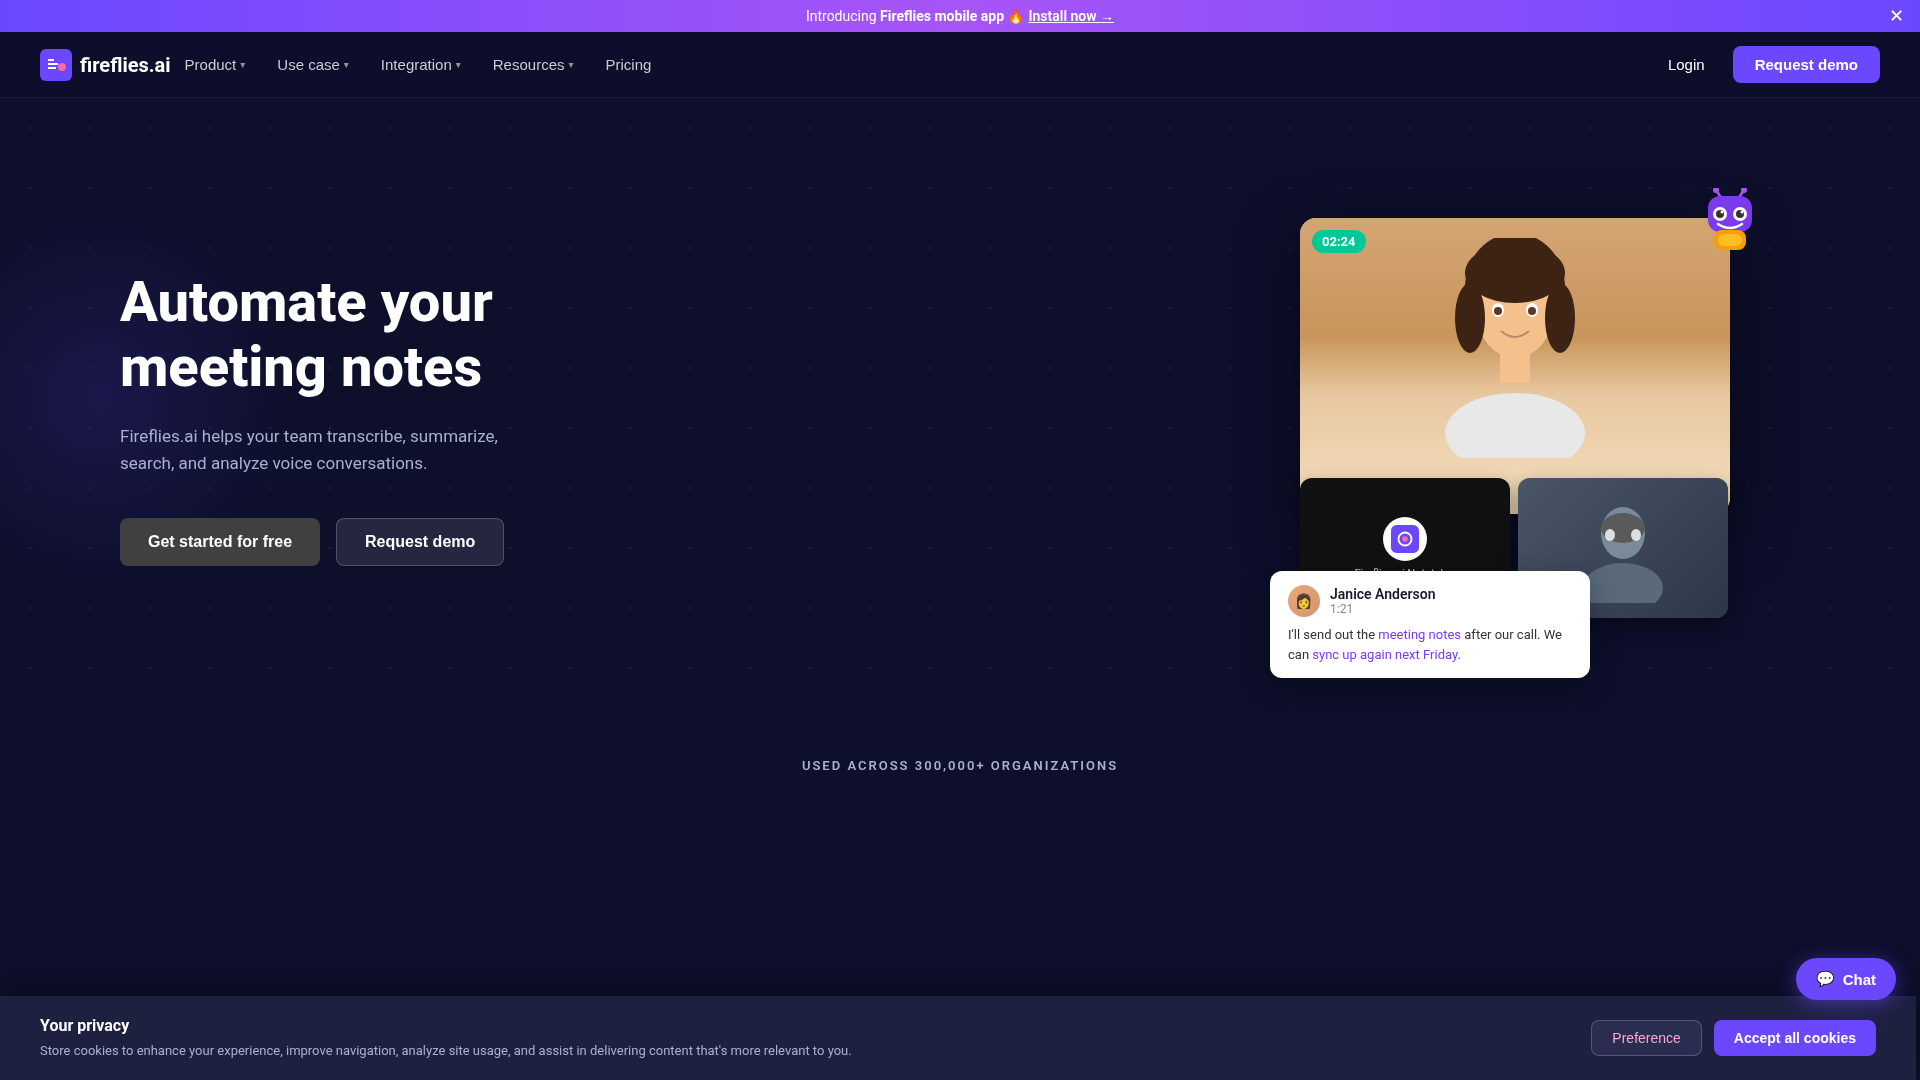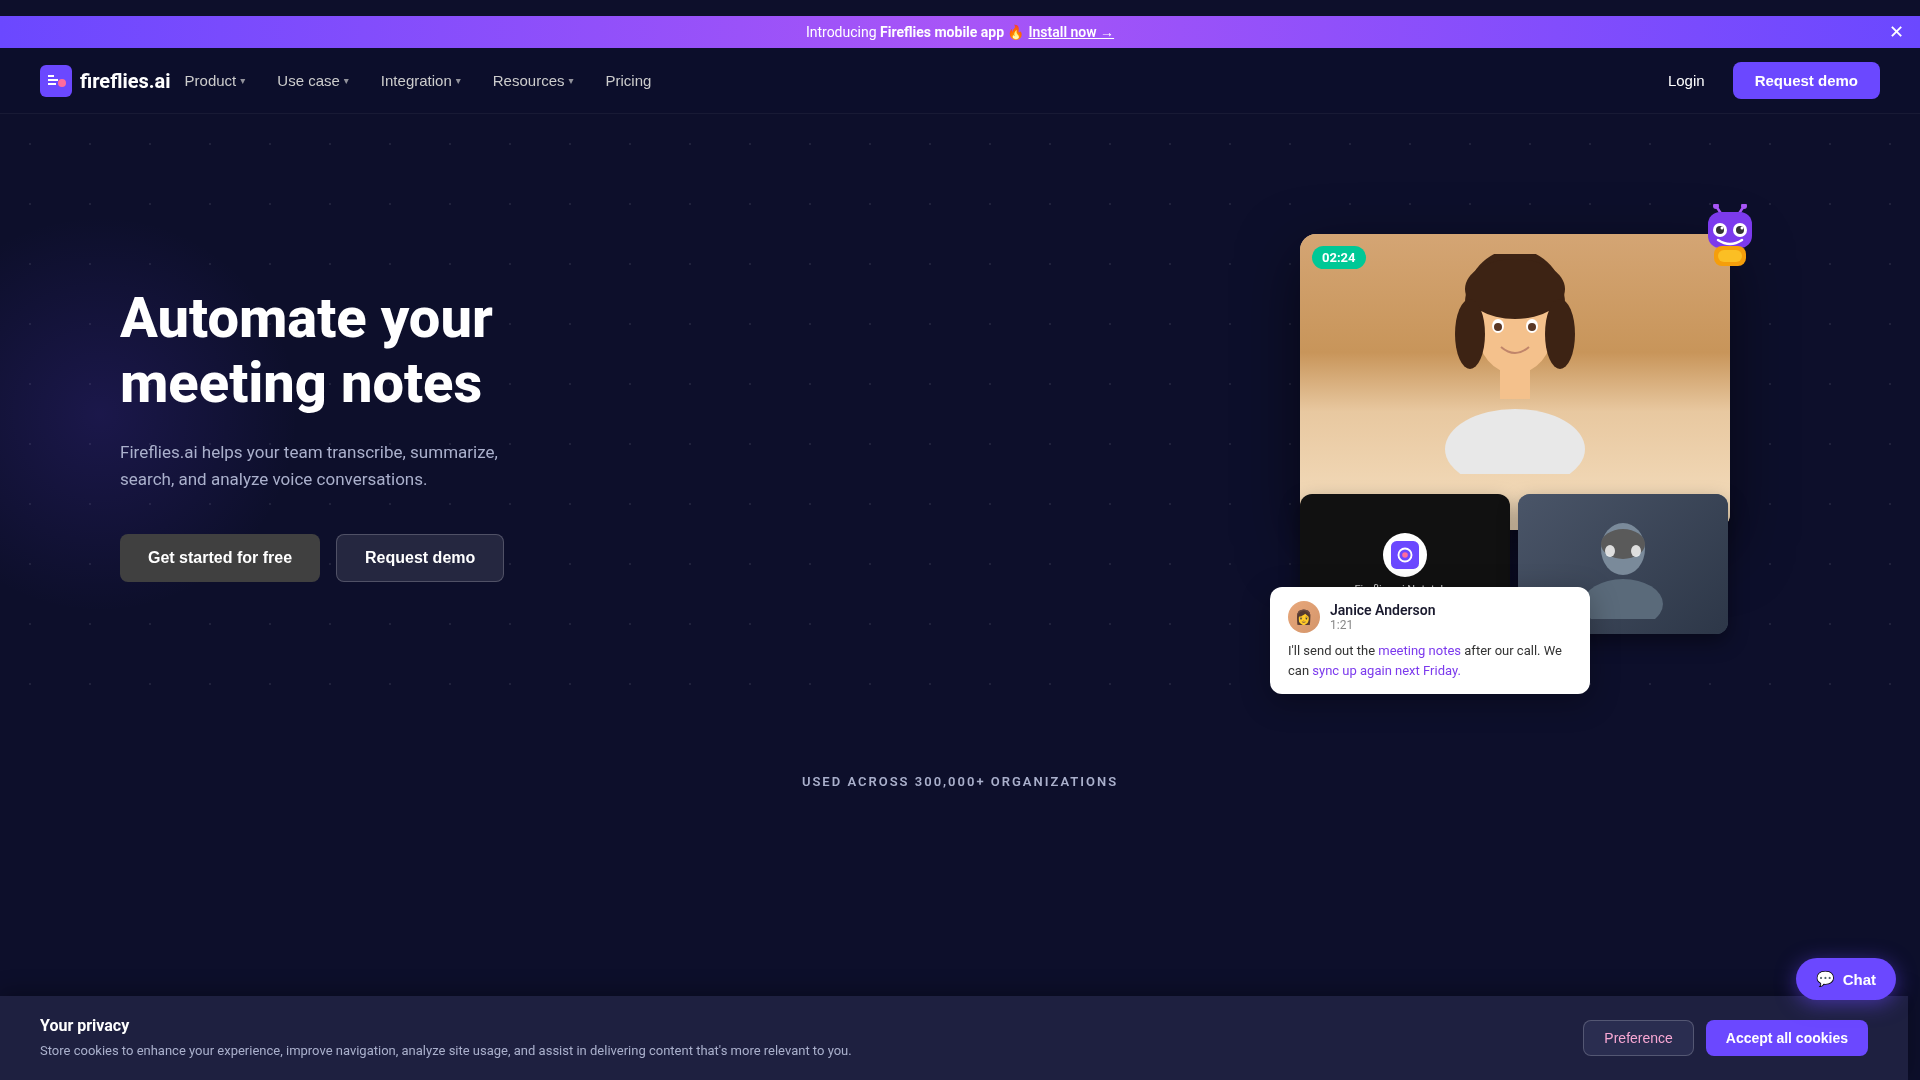--- a/index.html
+++ b/index.html
@@ -12,21 +12,20 @@
       position: relative;
     }
 
     
     .top-banner {
       background: linear-gradient(90deg, #6b48ff, #a855f7, #6b48ff);
       text-align: center;
       padding: 8px 16px;
       font-size: 14px;
       position: relative;
-      margin-top: 16px;
     }
     .top-banner a {
       color: #fff;
       font-weight: 600;
       text-decoration: underline;
     }
     .banner-close {
       position: absolute;
       right: 16px;
       top: 50%;
@@ -304,21 +303,21 @@
       font-size: 13px;
       letter-spacing: 2px;
       font-weight: 600;
     }
 
     
     .cookie-banner {
       position: fixed;
       bottom: 0;
       left: 0;
-      right: 12px;
+      right: 4px;
       background: #1e2040;
       padding: 20px 40px;
       display: flex;
       align-items: center;
       gap: 20px;
       z-index: 100;
       box-shadow: 0 -4px 20px rgba(0,0,0,0.3);
     }
     .cookie-text {
       flex: 1;

